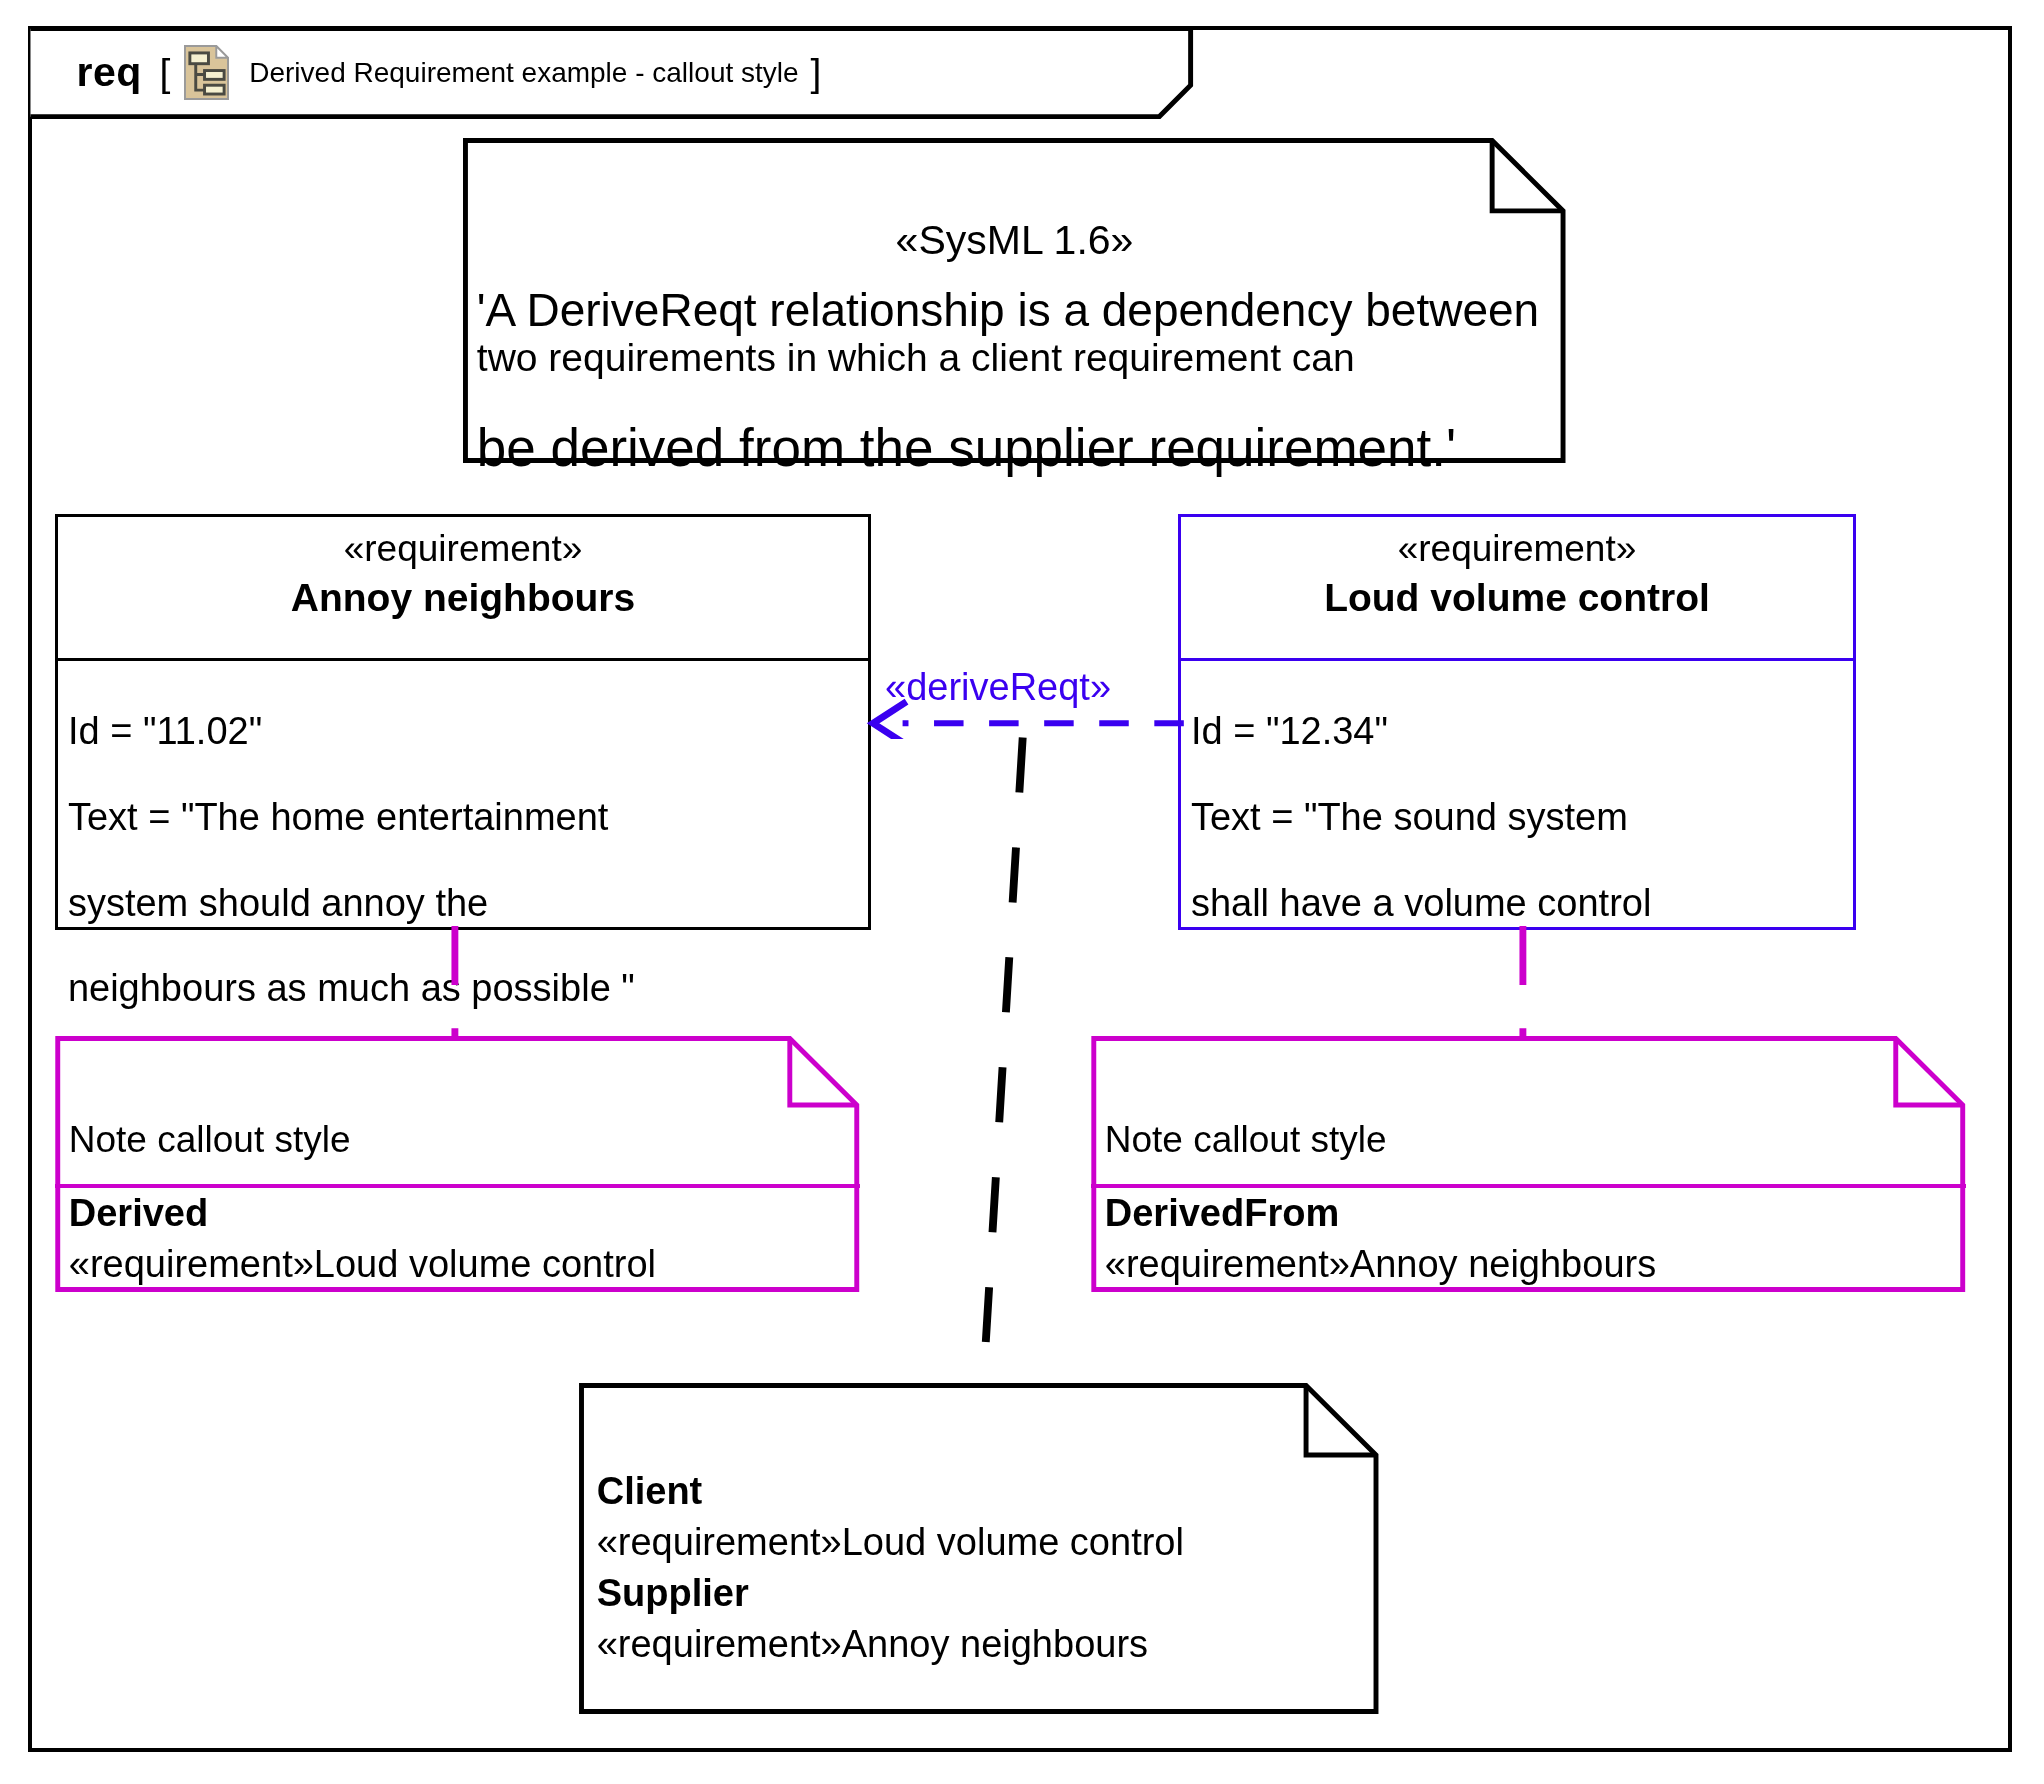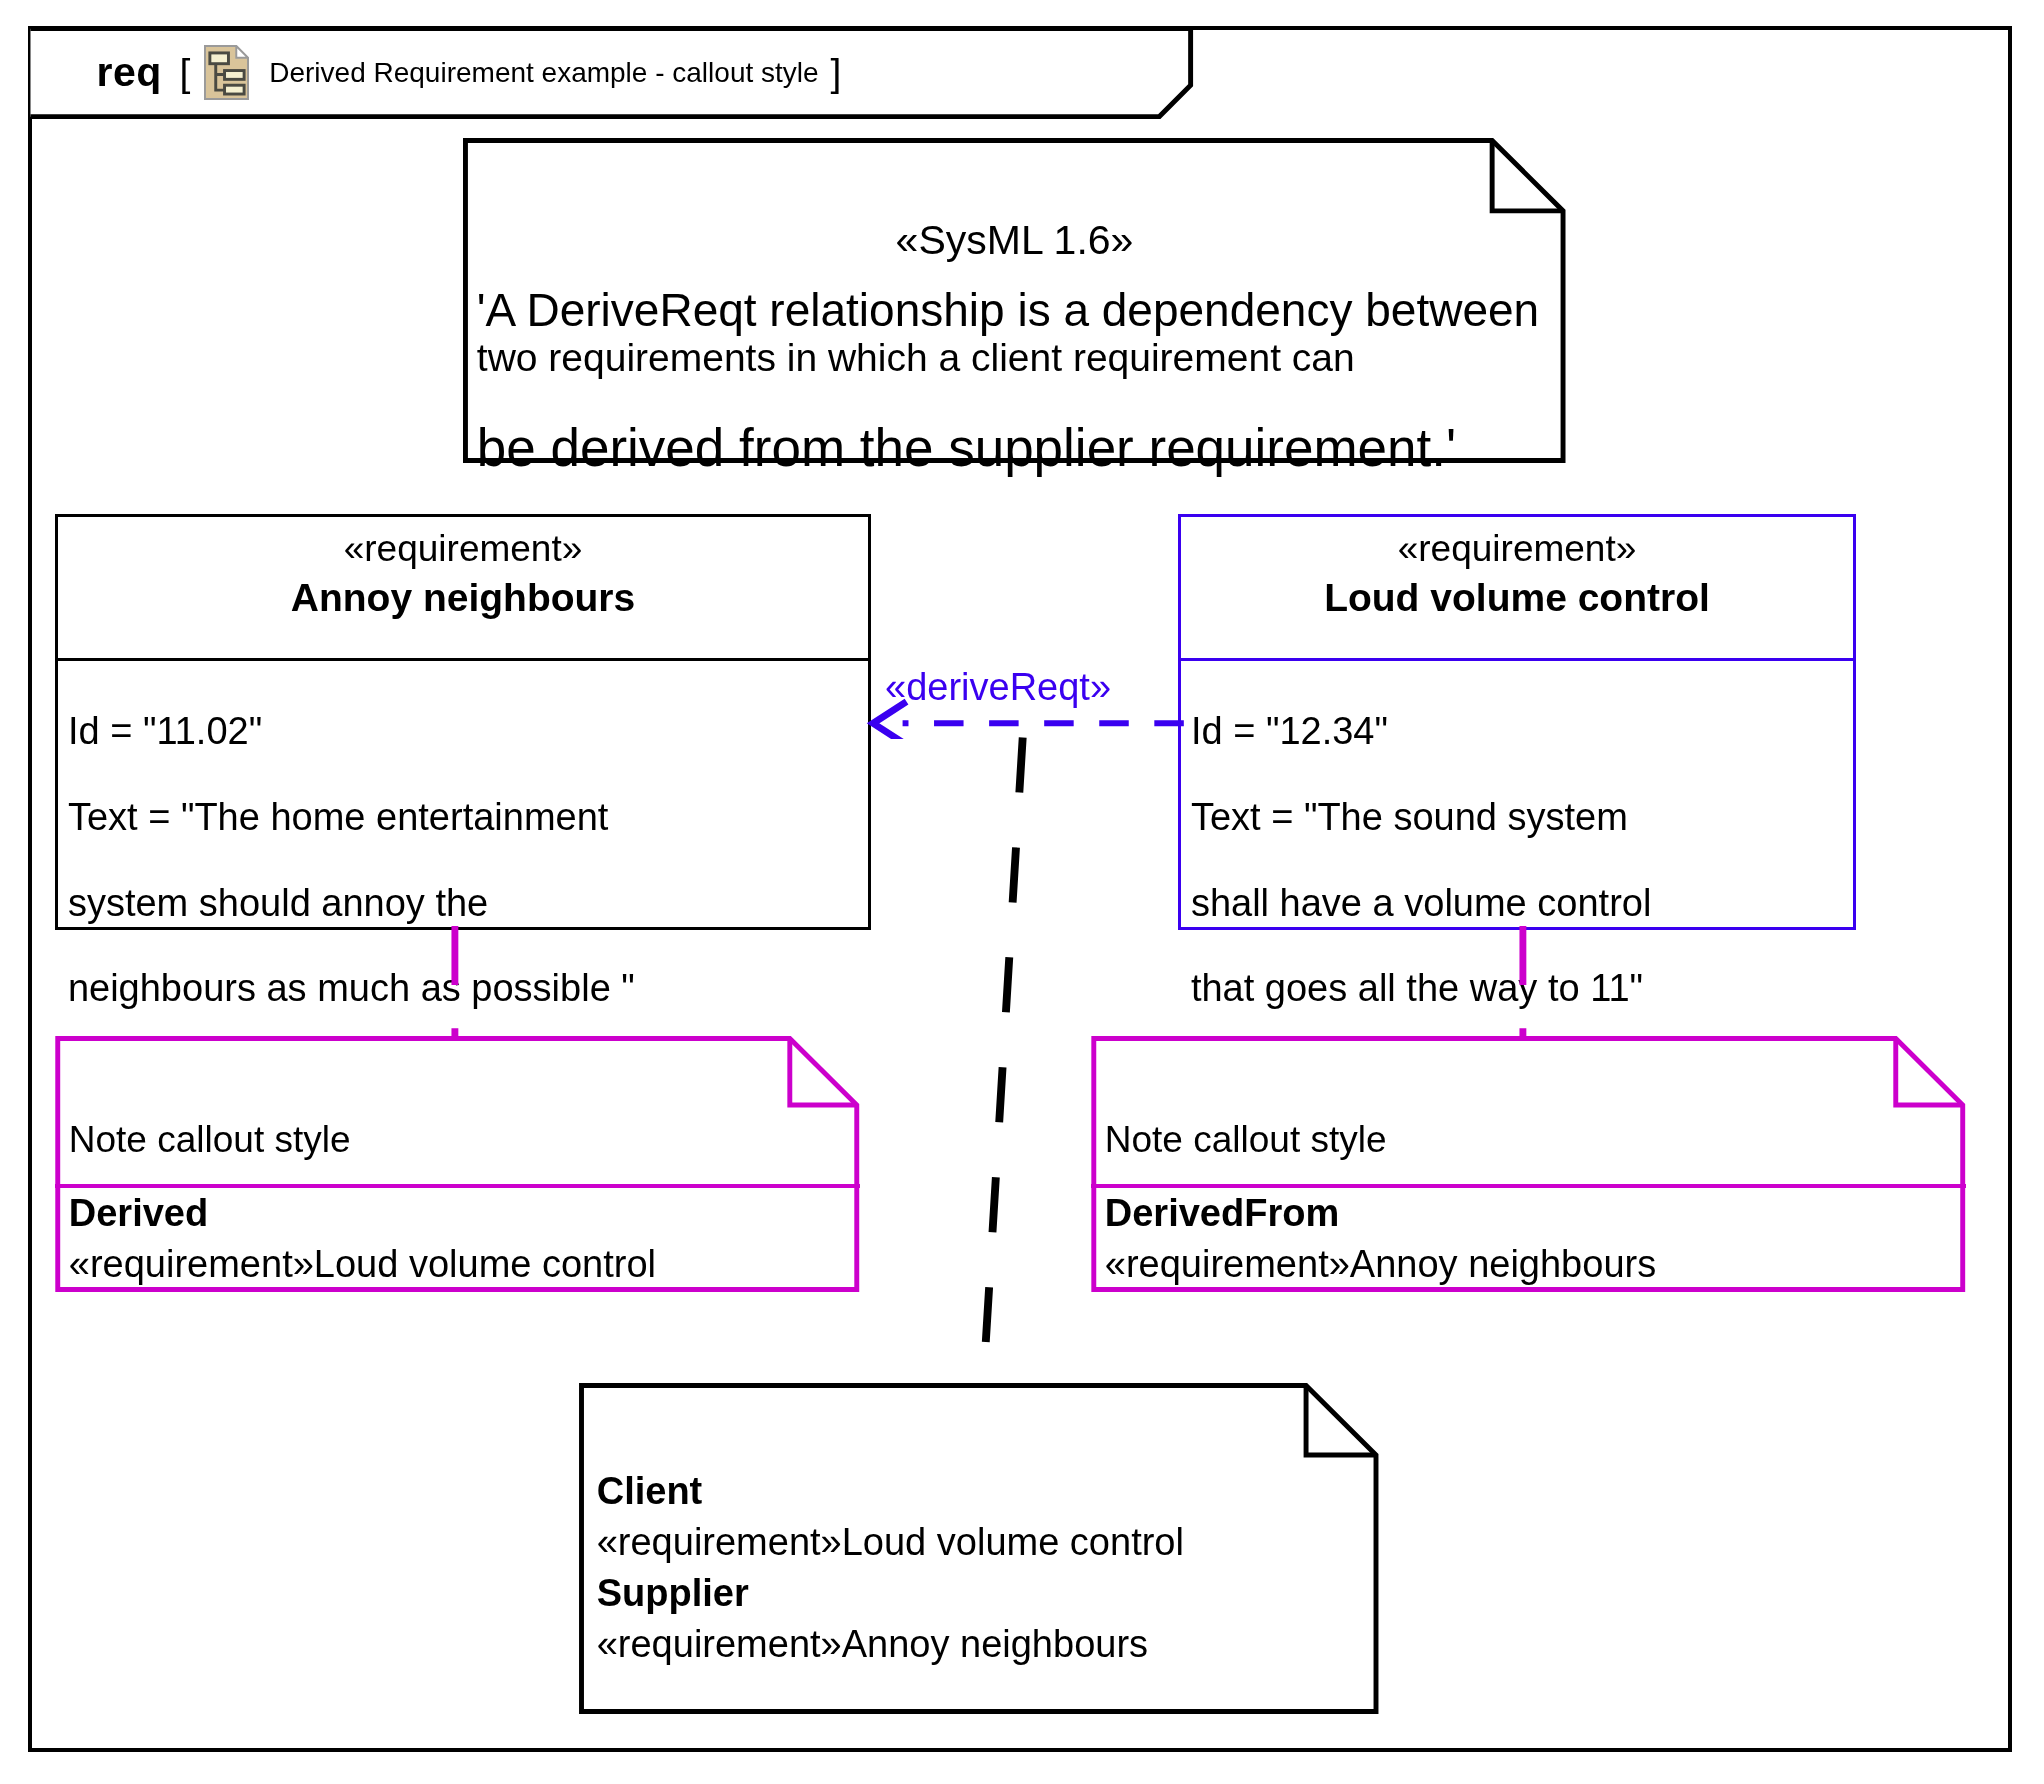--- a/index.html
+++ b/index.html
@@ -45,21 +45,20 @@
     display: flex;
     align-items: center;
     height: 51px;
     white-space: nowrap;
   }
   .hdr-kind {
     font-size: 41px;
     font-weight: bold;
     color: #000;
     letter-spacing: 0.5px;
-    margin-left: 20px;
   }
   .hdr-brk {
     font-size: 39px;
     color: #000;
     margin-left: 17.7px;
     margin-right: 13.8px;
   }
   .hdr-brk-r {
     font-size: 39px;
     color: #000;
@@ -221,21 +220,20 @@
 
   <div class="reqbox blue" style="left:1178px; top:514px; width:678px; height:416px;">
     <div class="reqbox-head" style="height:144px;">
       <div class="stereo">«requirement»</div>
       <div class="reqname">Loud volume control</div>
     </div>
     <div class="reqbox-compartment">
       <div>Id = "12.34"</div>
       <div>Text = "The sound system</div>
       <div>shall have a volume control</div>
-      <div>that goes all the way to 11"</div>
     </div>
   </div>
 
   <div class="conn" style="left:863px; top:680px; width:325px; height:59px;">
     <svg width="325" height="59" viewBox="0 0 330 60">
       <line x1="326" y1="44" x2="40" y2="44" stroke="#3a00f0" stroke-width="6" stroke-dasharray="30 26"></line>
       <path d="M44 22 L10 44 L44 66" fill="none" stroke="#3a00f0" stroke-width="7"></path>
     </svg>
   </div>
   <div class="lbl-derive" style="left:885px; top:666px;">«deriveReqt»</div>

